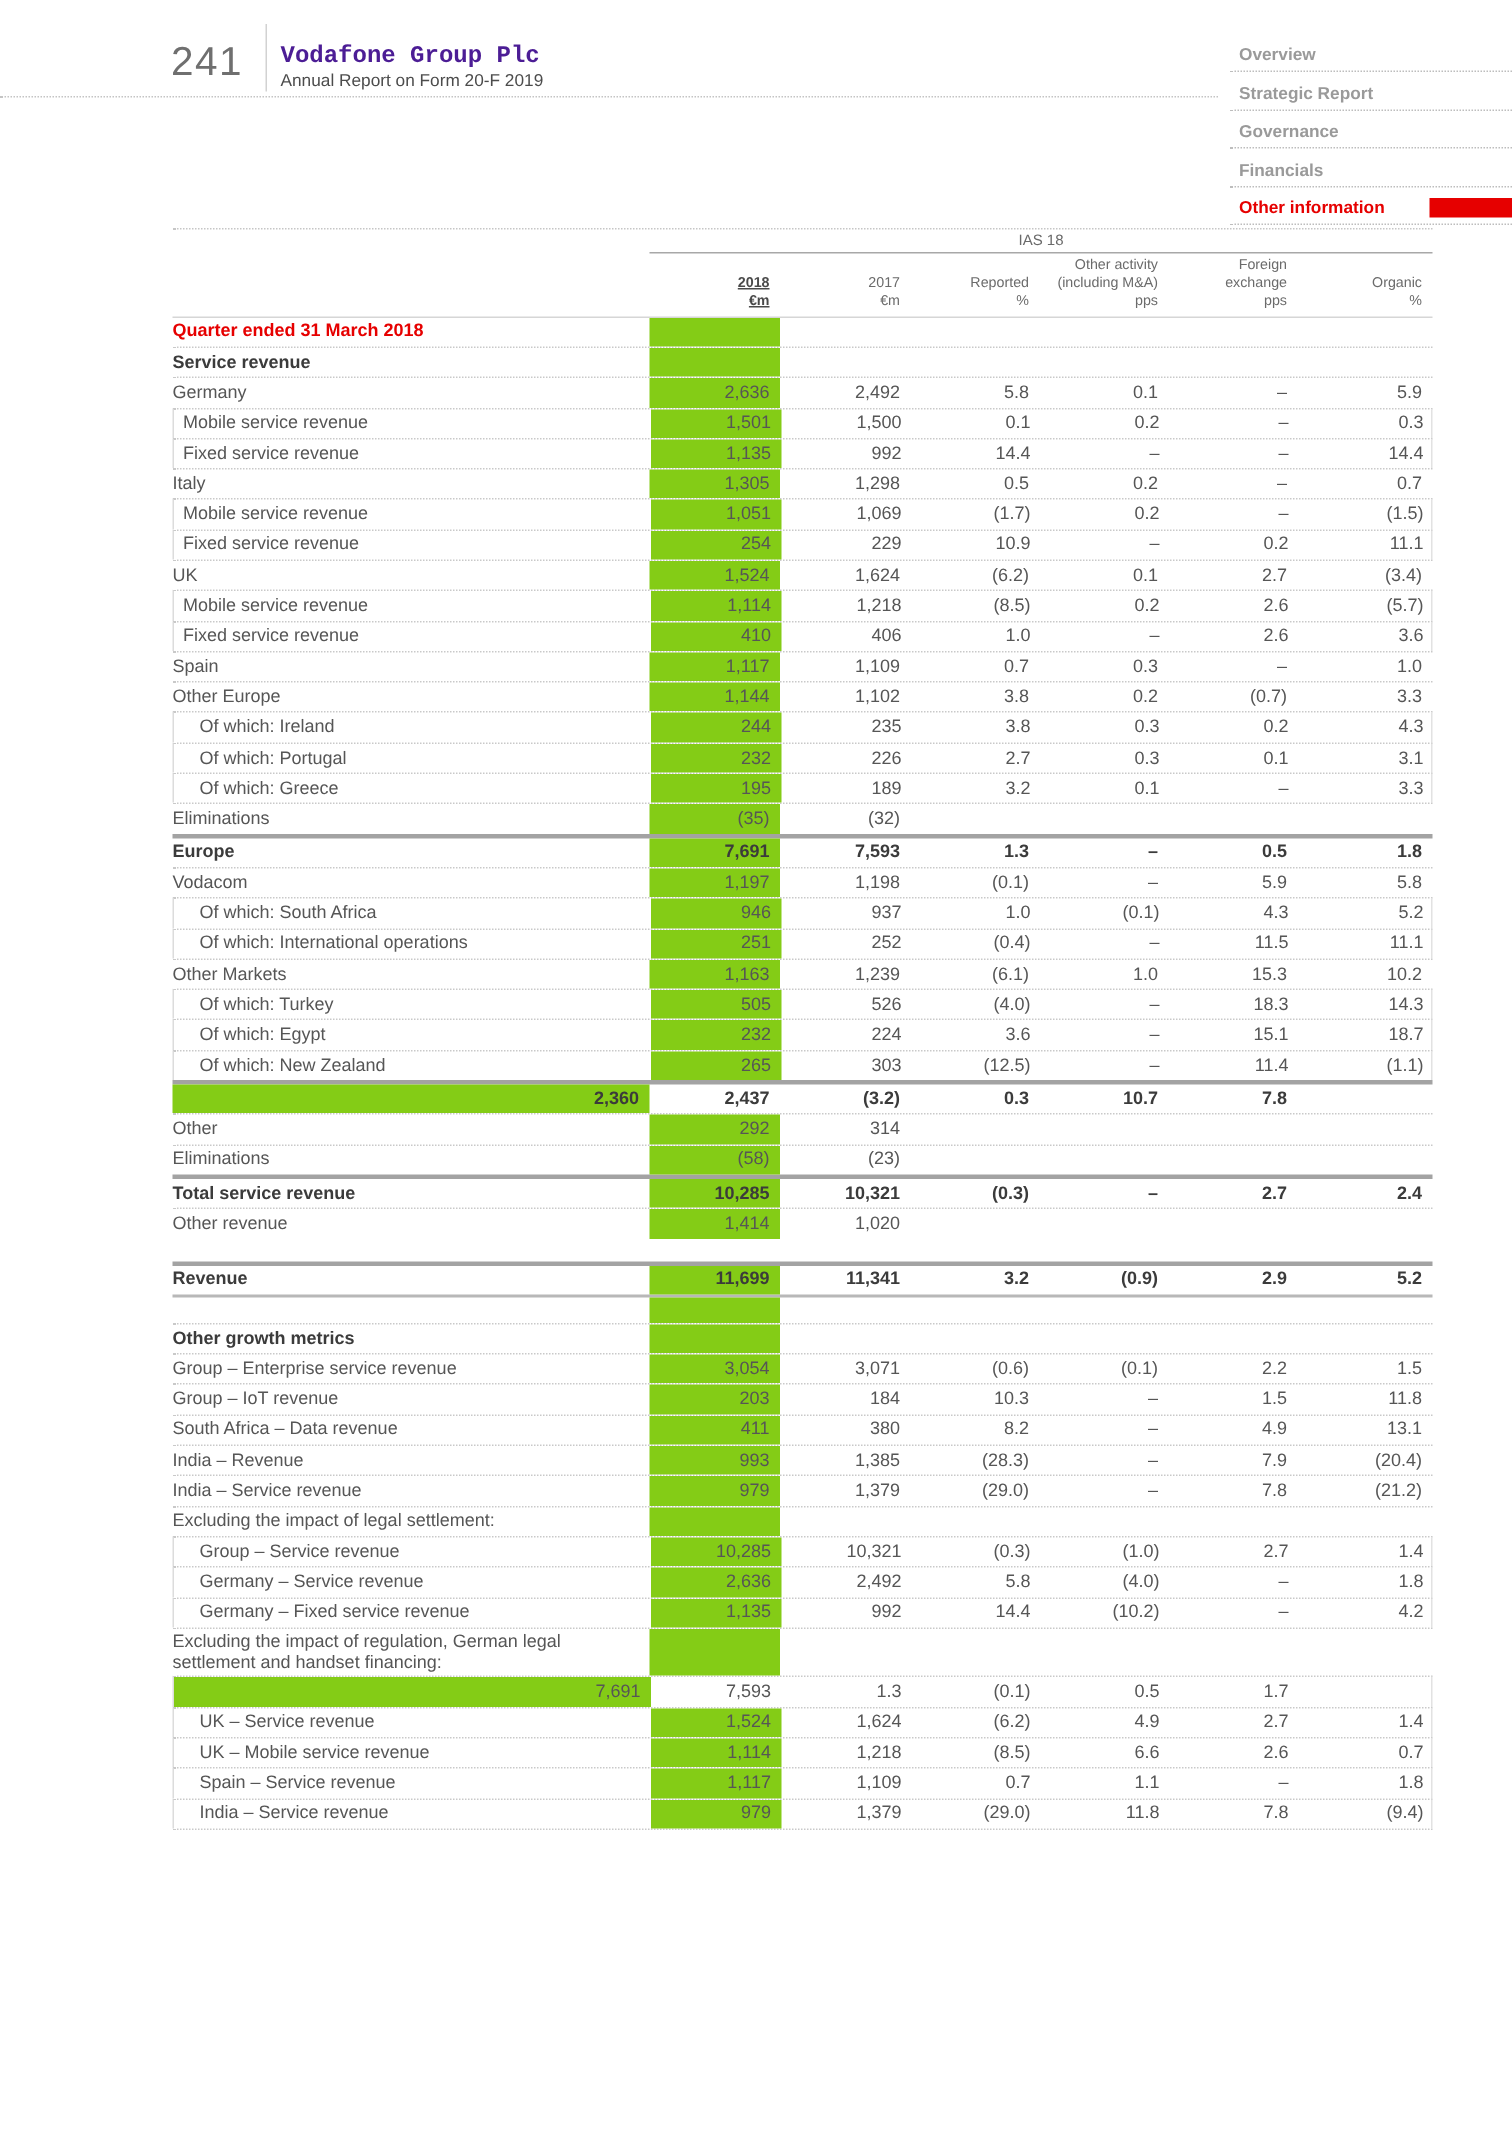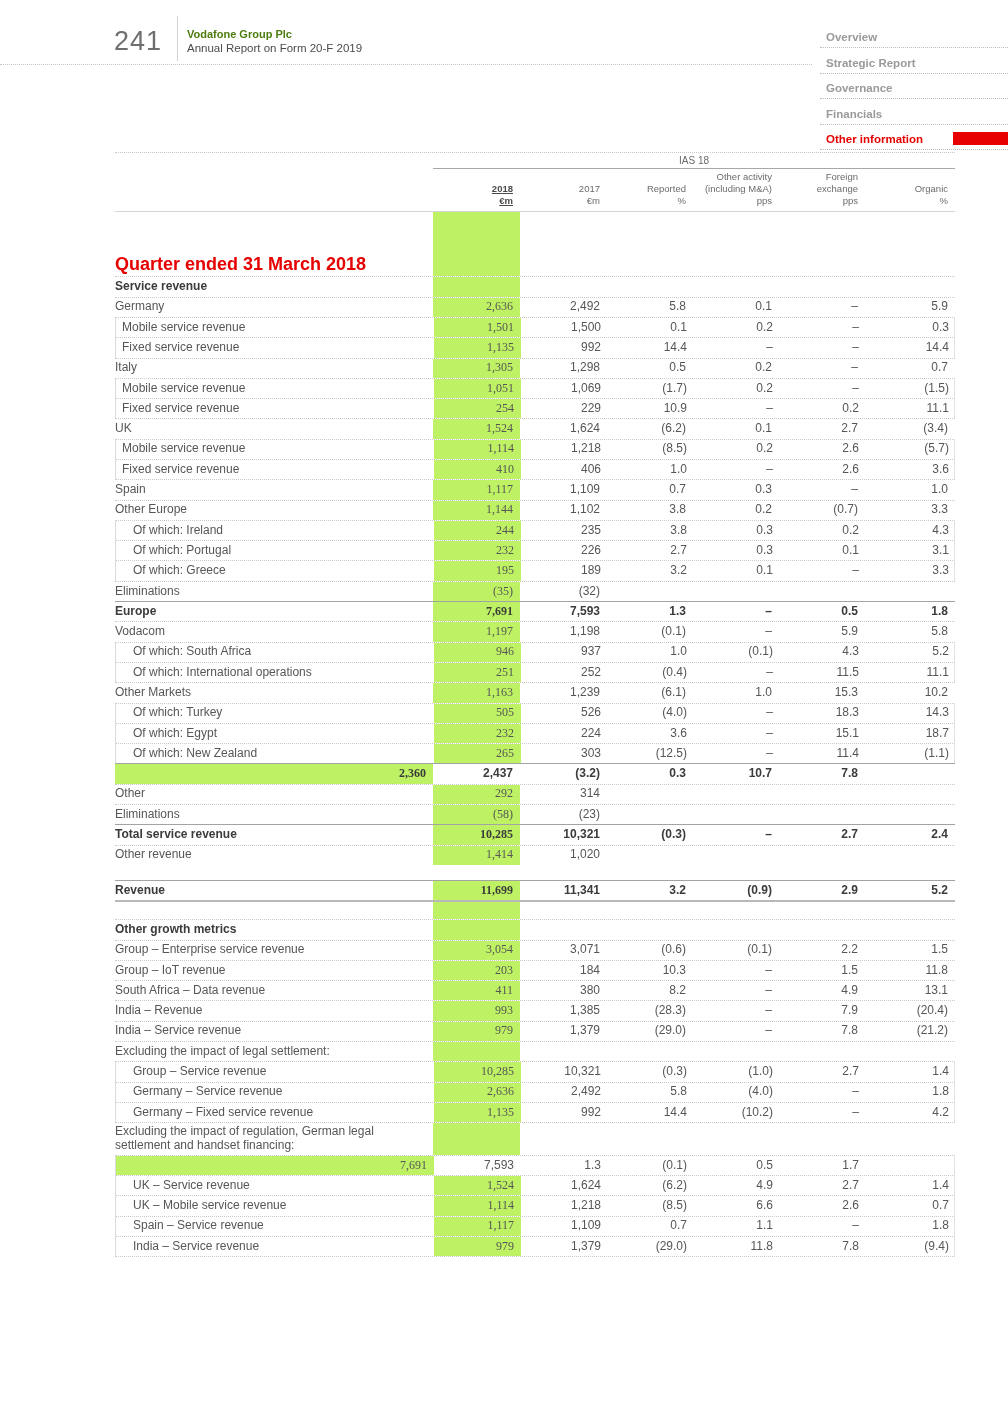--- a/index.html
+++ b/index.html
@@ -2,21 +2,21 @@
 <html><head>
 <meta charset="utf-8">
 <style>
   html,body{margin:0;padding:0;background:#ffffff;}
   body{width:1008px;height:1425px;position:relative;font-family:"Liberation Sans",sans-serif;-webkit-font-smoothing:antialiased;}
 
   
   .page-number{position:absolute;left:114px;top:26px;font-size:27px;color:#6f6f6f;letter-spacing:1px;}
   .vdiv{position:absolute;left:177px;top:16px;width:1px;height:45px;background:#d2d2d2;}
   .title-block{position:absolute;left:187px;top:28px;}
-  .doc-title{font-size:11px;font-weight:bold;color:#4d7c0f;}
+  .doc-title{font-size:16px;font-weight:bold;color:#4c1d95;font-family:Liberation Mono, monospace;}
   .doc-subtitle{font-size:11.5px;color:#4c4c4c;margin-top:2px;}
   .header-rule{position:absolute;left:0;top:64px;width:812px;border-top:1px dotted #c4c4c4;}
 
   
   .nav{position:absolute;left:820px;top:23px;width:188px;}
   .nav-item{position:relative;height:20.4px;border-bottom:1px dotted #bdbdbd;display:flex;align-items:flex-end;padding:0 0 4px 6px;box-sizing:content-box;
     font-size:11.5px;font-weight:bold;color:#9a9a9a;cursor:pointer;}
   .nav-item.active{color:#e60000;}
   .nav-item .marker{position:absolute;right:0;bottom:4px;width:55px;height:13px;background:#e60000;}
 
@@ -29,33 +29,33 @@
 
   .col-headers{display:grid;grid-template-columns:318px 87px 87px 86px 86px 86px 90px;min-height:33px;border-bottom:1px solid #d6d6d6;}
   .hcell{display:flex;flex-direction:column;justify-content:flex-end;align-items:flex-end;text-align:left;
     padding:2px 7px 4px 0;font-size:9.5px;line-height:1.25;color:#6b6b6b;}
   .hcell.b{font-weight:bold;color:#4a4a4a;text-decoration:underline;}
   .hcell.spacer-cell{padding:0;}
 
   #rows{border-bottom:1px dotted #c9c9c9;}
   .r{display:grid;grid-template-columns:318px 87px 87px 86px 86px 86px 90px;min-height:19.3px;align-items:stretch;}
   .r + .r{border-top:1px dotted #c9c9c9;}
-  .r.solid{border-top:1px solid #a3a3a3;}
+  .r.solid{border-top:3px solid #a3a3a3;}
   .r.thick{border-bottom:2.5px solid #b8b8b8;margin-top:15px;}
   .r.spacer{min-height:17px;border-top:none !important;}
   .r.i1,.r.i2{border-left:1px solid #dcdcdc;border-right:1px solid #e2e2e2;}
 
   .cell{font-size:12px;color:#565656;display:flex;align-items:center;line-height:1.15;padding:2px 0;}
   .cell.label{padding-right:4px;}
   .cell.num{justify-content:flex-end;text-align:right;padding-right:7px;}
-  .cell.shade{background:#bef264;font-family:Liberation Serif, serif;}
+  .cell.shade{background:#84cc16;}
   .r.i1 .label{padding-left:6px;}
   .r.i2 .label{padding-left:17px;}
   .r.b .cell{font-weight:bold;color:#3b3b3b;}
-  .r.red .label{color:#e60000;font-weight:bold;font-size:18px;margin-top:40px;}
+  .r.red .label{color:#e60000;font-weight:bold;font-size:12px;}
 </style>
 </head>
 <body>
 
 <div class="page-number">241</div>
 <div class="vdiv"></div>
 <div class="title-block">
   <div class="doc-title">Vodafone Group Plc</div>
   <div class="doc-subtitle">Annual Report on Form 20-F 2019</div>
 </div>

